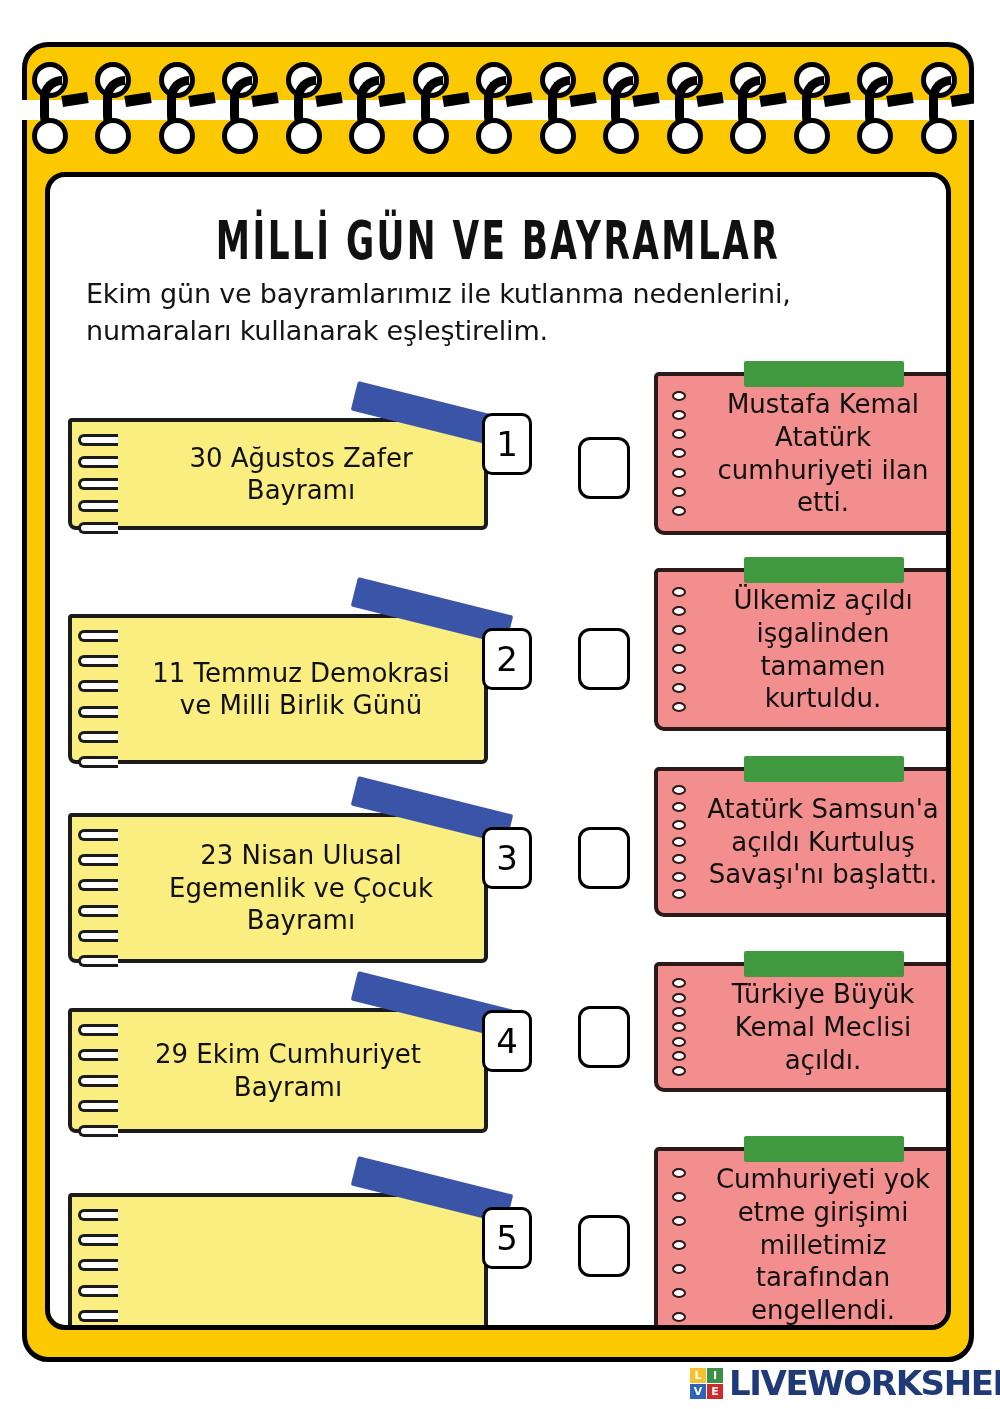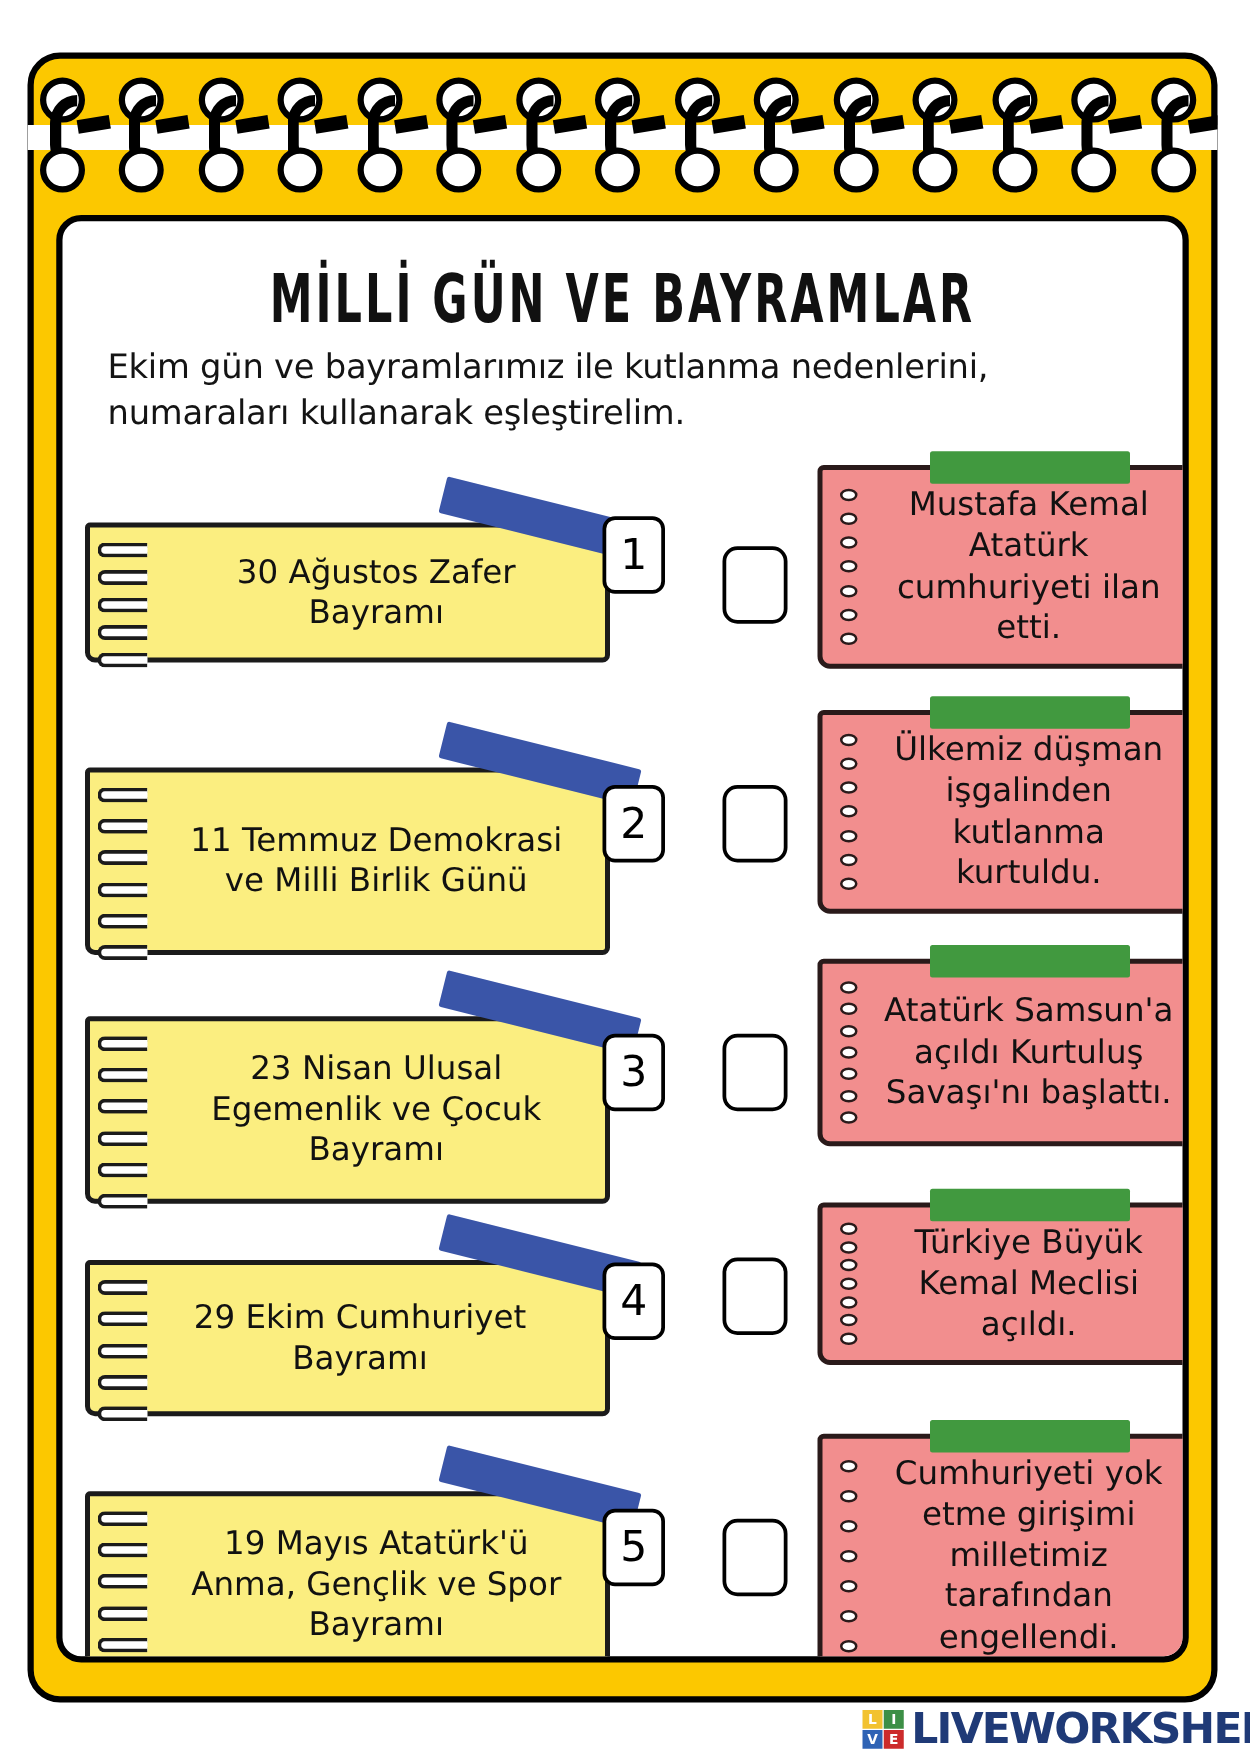--- a/index.html
+++ b/index.html
@@ -465,21 +465,21 @@
             <div class="tape-green"></div>
             <div class="punch-col">
               <div class="punch-hole"></div>
               <div class="punch-hole"></div>
               <div class="punch-hole"></div>
               <div class="punch-hole"></div>
               <div class="punch-hole"></div>
               <div class="punch-hole"></div>
               <div class="punch-hole"></div>
             </div>
-            <div class="reason-text">Ülkemiz düşman işgalinden kutlanma kurtuldu.</div>
+            <div class="reason-text">Ülkemiz açıldı işgalinden tamamen kurtuldu.</div>
           </div>
         </div>
       </div>
       <div class="match-row" style="top: 395px;">
         <div class="left-slot">
           <div class="note-card" style="min-height: 150px;">
             <div class="tape-blue"></div>
             <div class="tear-edge">
               <div class="tear-hole" style="top: 4px;"></div>
               <div class="tear-hole" style="top: 29.2px;"></div>
@@ -546,21 +546,20 @@
           <div class="note-card" style="min-height: 150px;">
             <div class="tape-blue"></div>
             <div class="tear-edge">
               <div class="tear-hole" style="top: 4px;"></div>
               <div class="tear-hole" style="top: 29.2px;"></div>
               <div class="tear-hole" style="top: 54.4px;"></div>
               <div class="tear-hole" style="top: 79.6px;"></div>
               <div class="tear-hole" style="top: 104.8px;"></div>
               <div class="tear-hole" style="top: 130px;"></div>
             </div>
-            <div class="note-text">19 Mayıs Atatürk'ü Anma, Gençlik ve Spor Bayramı</div>
           </div>
         </div>
         <div class="number-box" style="left: 432px; top: 60px;">5</div>
         <div class="answer-box" style="left: 528px; top: 67.5px;"></div>
         <div class="right-slot">
           <div class="reason-card" style="min-height: 165px;">
             <div class="tape-green"></div>
             <div class="punch-col">
               <div class="punch-hole"></div>
               <div class="punch-hole"></div>

